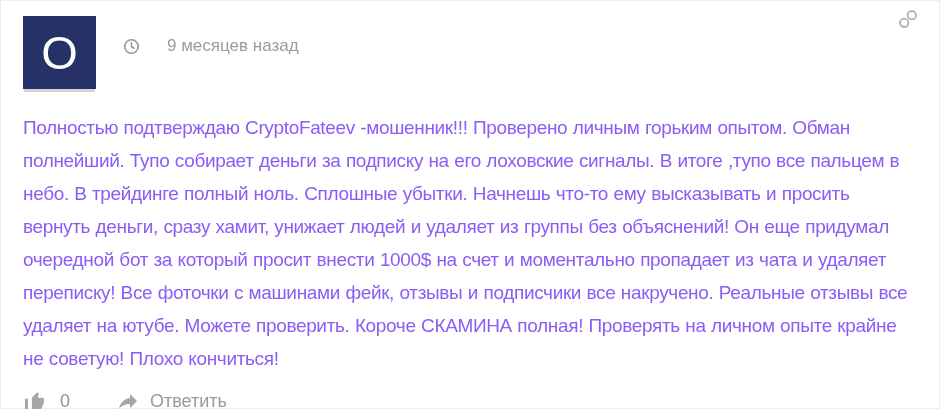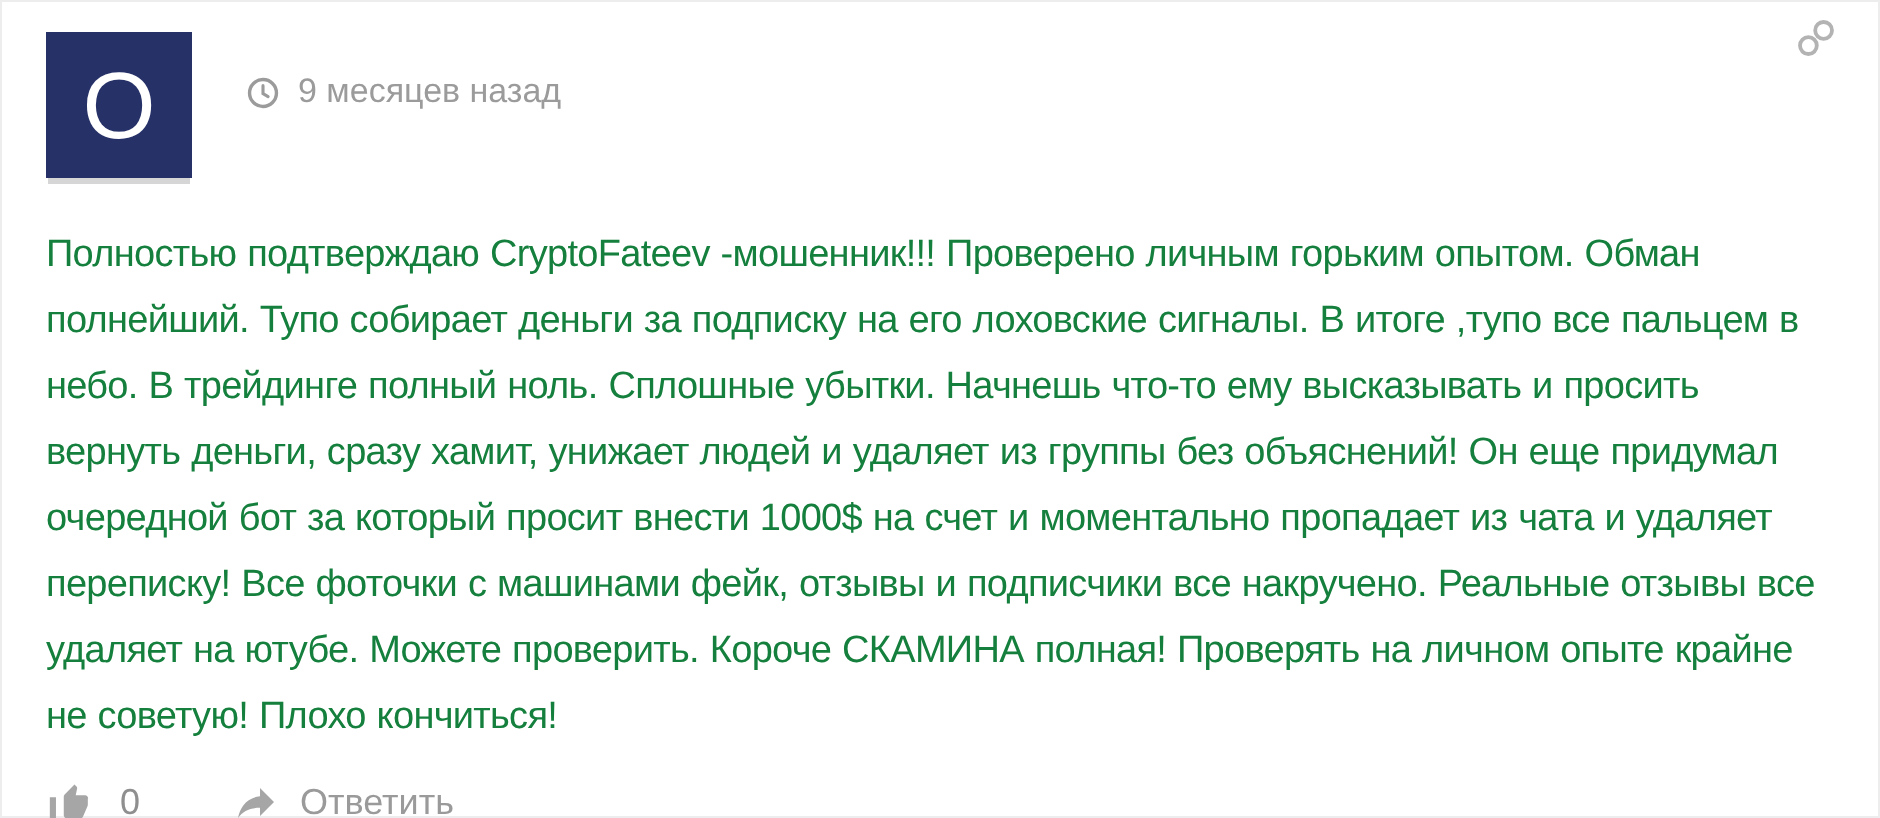--- a/index.html
+++ b/index.html
@@ -40,34 +40,34 @@
   .author-name{
     color:#1ba085;
     font-size:21px;
     font-weight:bold;
     letter-spacing:0.2px;
   }
   .date-row{
     margin-top:11px;
     display:flex;
     align-items:center;
-    gap:9px;
+    gap:27px;
     color:#9b9b9b;
     font-size:17px;
   }
   .date-row svg{display:block;}
   .permalink-btn{
     position:absolute;
     top:6px;right:19px;
     width:24px;height:24px;
     cursor:pointer;
   }
   .comment-body{
     margin:22px 22px 0 22px;
-    color:#15803d;
+    color:#8b5cf6;
     font-size:19px;
     line-height:33px;
     letter-spacing:-0.35px;
     word-spacing:0.5px;
   }
   .comment-footer{
     display:flex;
     align-items:center;
     margin:14px 22px 0 22px;
     color:#9a9a9a;

